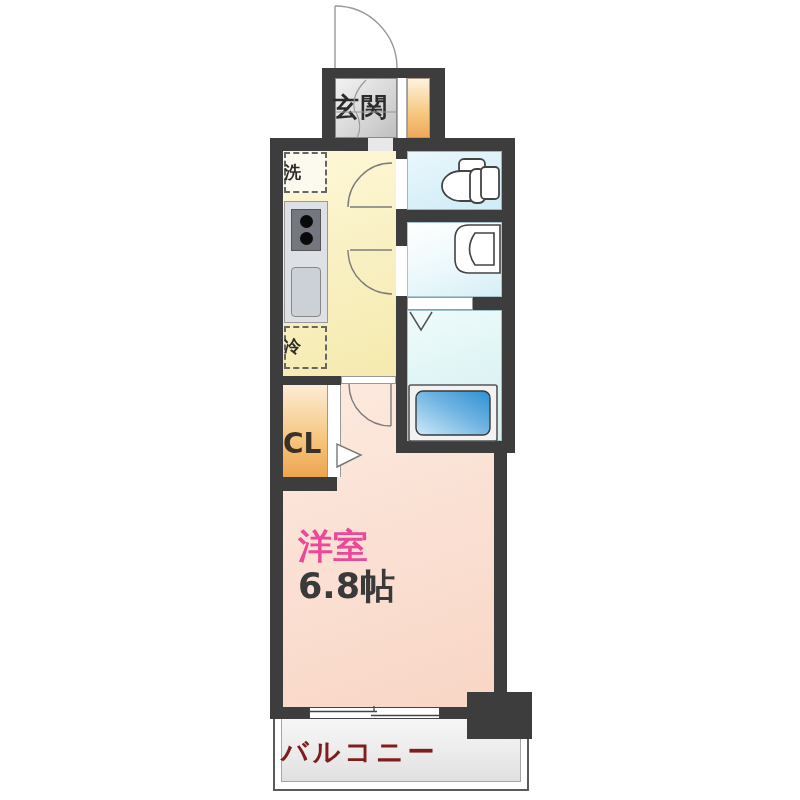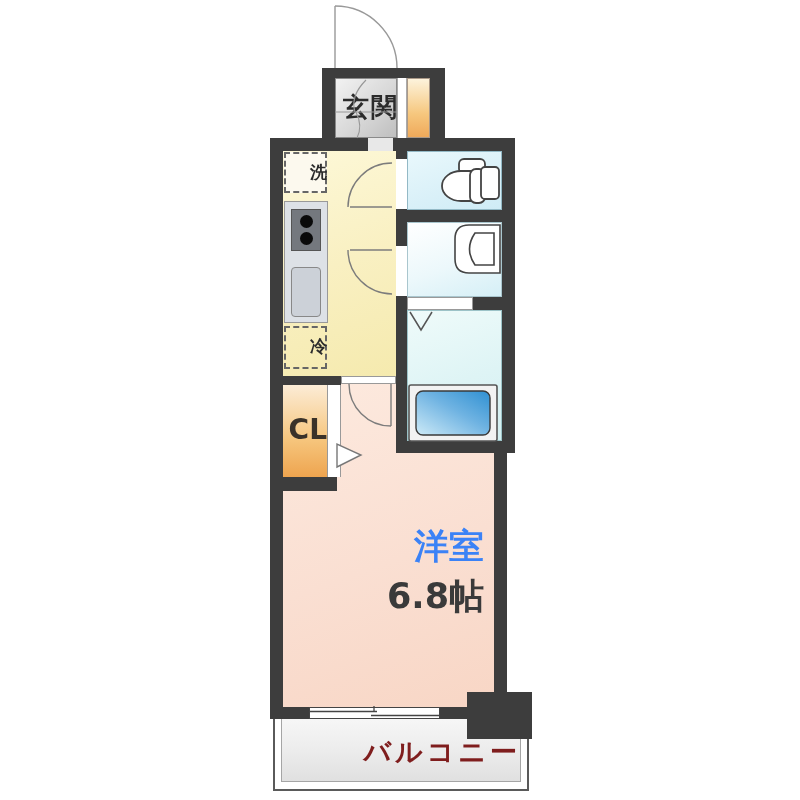--- a/index.html
+++ b/index.html
@@ -1,20 +1,20 @@
 <!DOCTYPE html>
 <html><head>
 <meta charset="utf-8">
 <style>
   html,body{margin:0;padding:0;background:#ffffff;}
   #plan{position:relative;width:800px;height:800px;background:#ffffff;overflow:hidden;
         font-family:"DejaVu Sans","Liberation Sans",sans-serif;}
   .abs{position:absolute;}
   .w{position:absolute;background:#3d3d3d;}
-  .lbl{position:absolute;color:#2b2b2b;text-align:right;line-height:1.1;}
+  .lbl{position:absolute;color:#2b2b2b;text-align:left;line-height:1.1;}
   #svg-overlay{position:absolute;left:0;top:0;width:800px;height:800px;pointer-events:none;}
   
   .genkan{left:335px;top:78px;width:62px;height:60px;background:linear-gradient(135deg,#f2f2f2 0%,#d8d8d8 55%,#bfbfbf 100%);border:1px solid #8a8a8a;box-sizing:border-box;}
   .genkan-gap{left:368px;top:138px;width:25px;height:13px;background:#e8e8e8;}
   .genkan-strip{left:397px;top:78px;width:10px;height:60px;background:#ffffff;border-left:1px solid #aaa;border-right:1px solid #aaa;box-sizing:border-box;}
   .shoebox{left:407px;top:78px;width:23px;height:60px;background:linear-gradient(180deg,#fdf3dc 0%,#f6c77e 60%,#efa95a 100%);border:1px solid #a98;box-sizing:border-box;}
   .kitchen{left:283px;top:151px;width:113px;height:225px;background:linear-gradient(160deg,#fdf8d8 0%,#f9f0c2 50%,#f5eaae 100%);}
   .washerbox{left:284px;top:152px;width:43px;height:41px;background:#fcf9ee;border:2px dashed #666;box-sizing:border-box;}
   .counter{left:284px;top:201px;width:44px;height:122px;background:#dde1e6;border:1px solid #999;box-sizing:border-box;}
   .stove{left:291px;top:209px;width:30px;height:42px;background:#74787e;border:1px solid #555;box-sizing:border-box;}
@@ -31,23 +31,23 @@
   .main-room{left:283px;top:376px;width:211px;height:332px;background:linear-gradient(160deg,#fdeadf 0%,#fadfd2 55%,#f8d6c5 100%);}
   .closet{left:283px;top:385px;width:44px;height:92px;background:linear-gradient(180deg,#fcecd6 0%,#f6c57c 60%,#eea44f 100%);}
   .closet-strip{left:327px;top:385px;width:14px;height:92px;background:#ffffff;border-left:1px solid #999;border-right:1px solid #999;box-sizing:border-box;}
   .balcony-outer{left:273px;top:713px;width:256px;height:78px;border:2px solid #5a5a5a;background:#ffffff;box-sizing:border-box;}
   .balcony-inner{left:281px;top:713px;width:240px;height:69px;border:1px solid #a5a5a5;background:linear-gradient(180deg,#f8f8f8 0%,#ececec 55%,#e0e0e0 100%);box-sizing:border-box;}
   .window-frame{left:309px;top:707px;width:131px;height:12px;background:#ffffff;border:1.5px solid #444;box-sizing:border-box;}
   
   .t-genkan{left:333px;top:93px;width:66px;font-size:26px;font-weight:600;letter-spacing:2px;}
   .t-washer{left:284px;top:163px;width:43px;font-size:17px;font-weight:600;}
   .t-fridge{left:284px;top:337px;width:43px;font-size:17px;font-weight:600;}
-  .t-cl{left:283px;top:415px;width:44px;font-size:28px;font-weight:600;color:#3a3229;}
-  .t-room{left:298px;top:527px;width:186px;font-size:35px;font-weight:600;color:#3b82f6;}
-  .t-size{left:298px;top:567px;width:186px;font-size:35px;font-weight:600;color:#3a3a3a;margin-top:10px;}
+  .t-cl{left:283px;top:429px;width:44px;font-size:28px;font-weight:600;color:#3a3229;}
+  .t-room{left:298px;top:527px;width:186px;font-size:35px;font-weight:600;color:#ec4899;}
+  .t-size{left:298px;top:567px;width:186px;font-size:35px;font-weight:600;color:#3a3a3a;}
   .t-balcony{left:281px;top:737px;width:240px;font-size:27px;font-weight:600;letter-spacing:4px;color:#7f1d1d;}
 </style>
 </head>
 <body>
 
 <div id="plan">
 
   <div class="abs balcony-outer"></div>
   <div class="abs balcony-inner"></div>
   <div class="lbl t-balcony">バルコニー</div>

